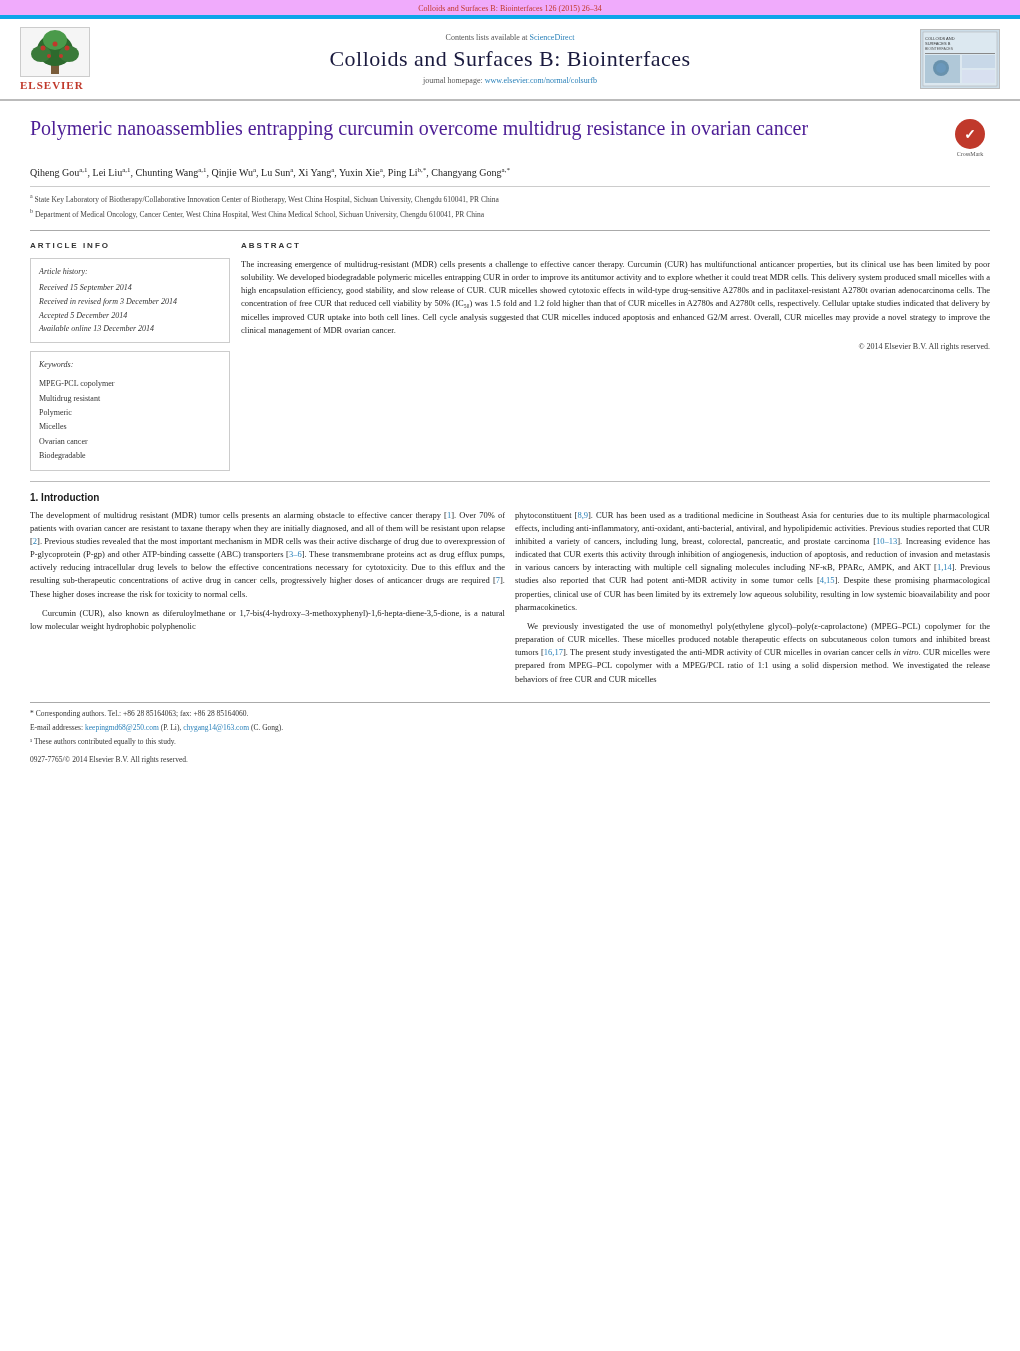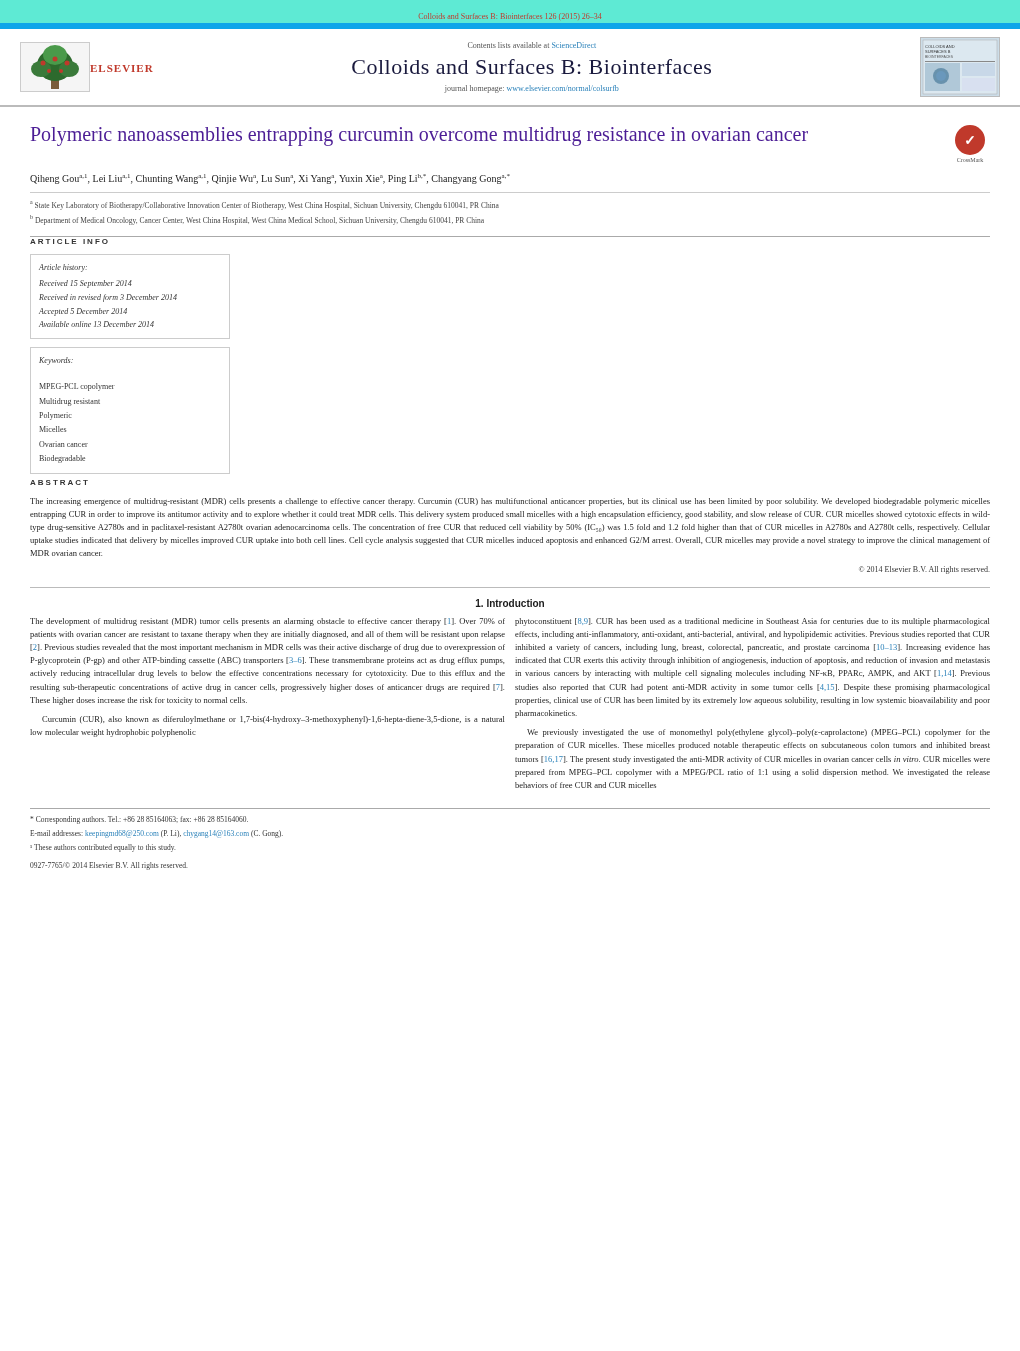--- a/index.html
+++ b/index.html
@@ -7,39 +7,40 @@
       background: #fff;
       font-family: 'Times New Roman', Times, serif;
       font-size: 9px;
       color: #222;
       width: 1020px;
       min-height: 1351px;
     }
 
     
     .top-banner {
-      background: #5eead4;
-      border-bottom: 6px solid #0ea5e9;
-      padding: 12px 0 2px 0;
+      background: #f0abfc;
+      border-bottom: 4px solid #0ea5e9;
+      padding: 4px 0 2px 0;
       text-align: center;
       font-size: 8px;
       color: #c0392b;
     }
 
     
     .journal-header {
       display: flex;
       align-items: center;
       padding: 8px 20px;
       border-bottom: 2px solid #bbb;
       gap: 10px;
     }
     .elsevier-logo {
       display: flex;
-      align-items: center;
+      flex-direction: column;
+      align-items: flex-start;
       min-width: 90px;
     }
     .elsevier-logo .tree-img {
       width: 70px;
       height: 50px;
       background: #e8e8e8;
       border: 1px solid #ccc;
       display: flex;
       align-items: center;
       justify-content: center;
@@ -153,25 +154,24 @@
       margin-bottom: 10px;
       border-top: 1px solid #ccc;
       padding-top: 5px;
     }
     .affiliations .aff-line { margin-bottom: 2px; }
     .affiliations sup { font-size: 6px; }
 
     
     .two-col {
       display: flex;
-      gap: 4px;
+      gap: 11px;
       margin-bottom: 10px;
       border-top: 1px solid #aaa;
-      padding-top: 0;
-      flex-direction: column;
+      padding-top: 10px;
     }
     .col-left {
       width: 200px;
       min-width: 200px;
     }
     .col-right {
       flex: 1;
     }
 
     
@@ -201,21 +201,21 @@
     }
     .keywords-box {
       border: 1px solid #ccc;
       padding: 6px 8px;
       font-size: 8px;
       color: #333;
       line-height: 1.8;
     }
     .keywords-box .kw-title {
       font-style: italic;
-      margin-bottom: 12px;
+      margin-bottom: 5px;
       font-size: 8px;
     }
 
     
     .abstract-text {
       font-size: 8.5px;
       color: #222;
       line-height: 1.55;
       text-align: justify;
     }
@@ -245,21 +245,20 @@
       color: #222;
       text-align: justify;
     }
 
     .section-heading {
       font-size: 10px;
       font-weight: bold;
       color: #1a1a1a;
       margin-bottom: 6px;
       font-family: Arial, sans-serif;
-      text-align: center;
     }
 
     .body-col p {
       margin-bottom: 6px;
       text-indent: 12px;
     }
     .body-col p:first-child {
       text-indent: 0;
     }
 

